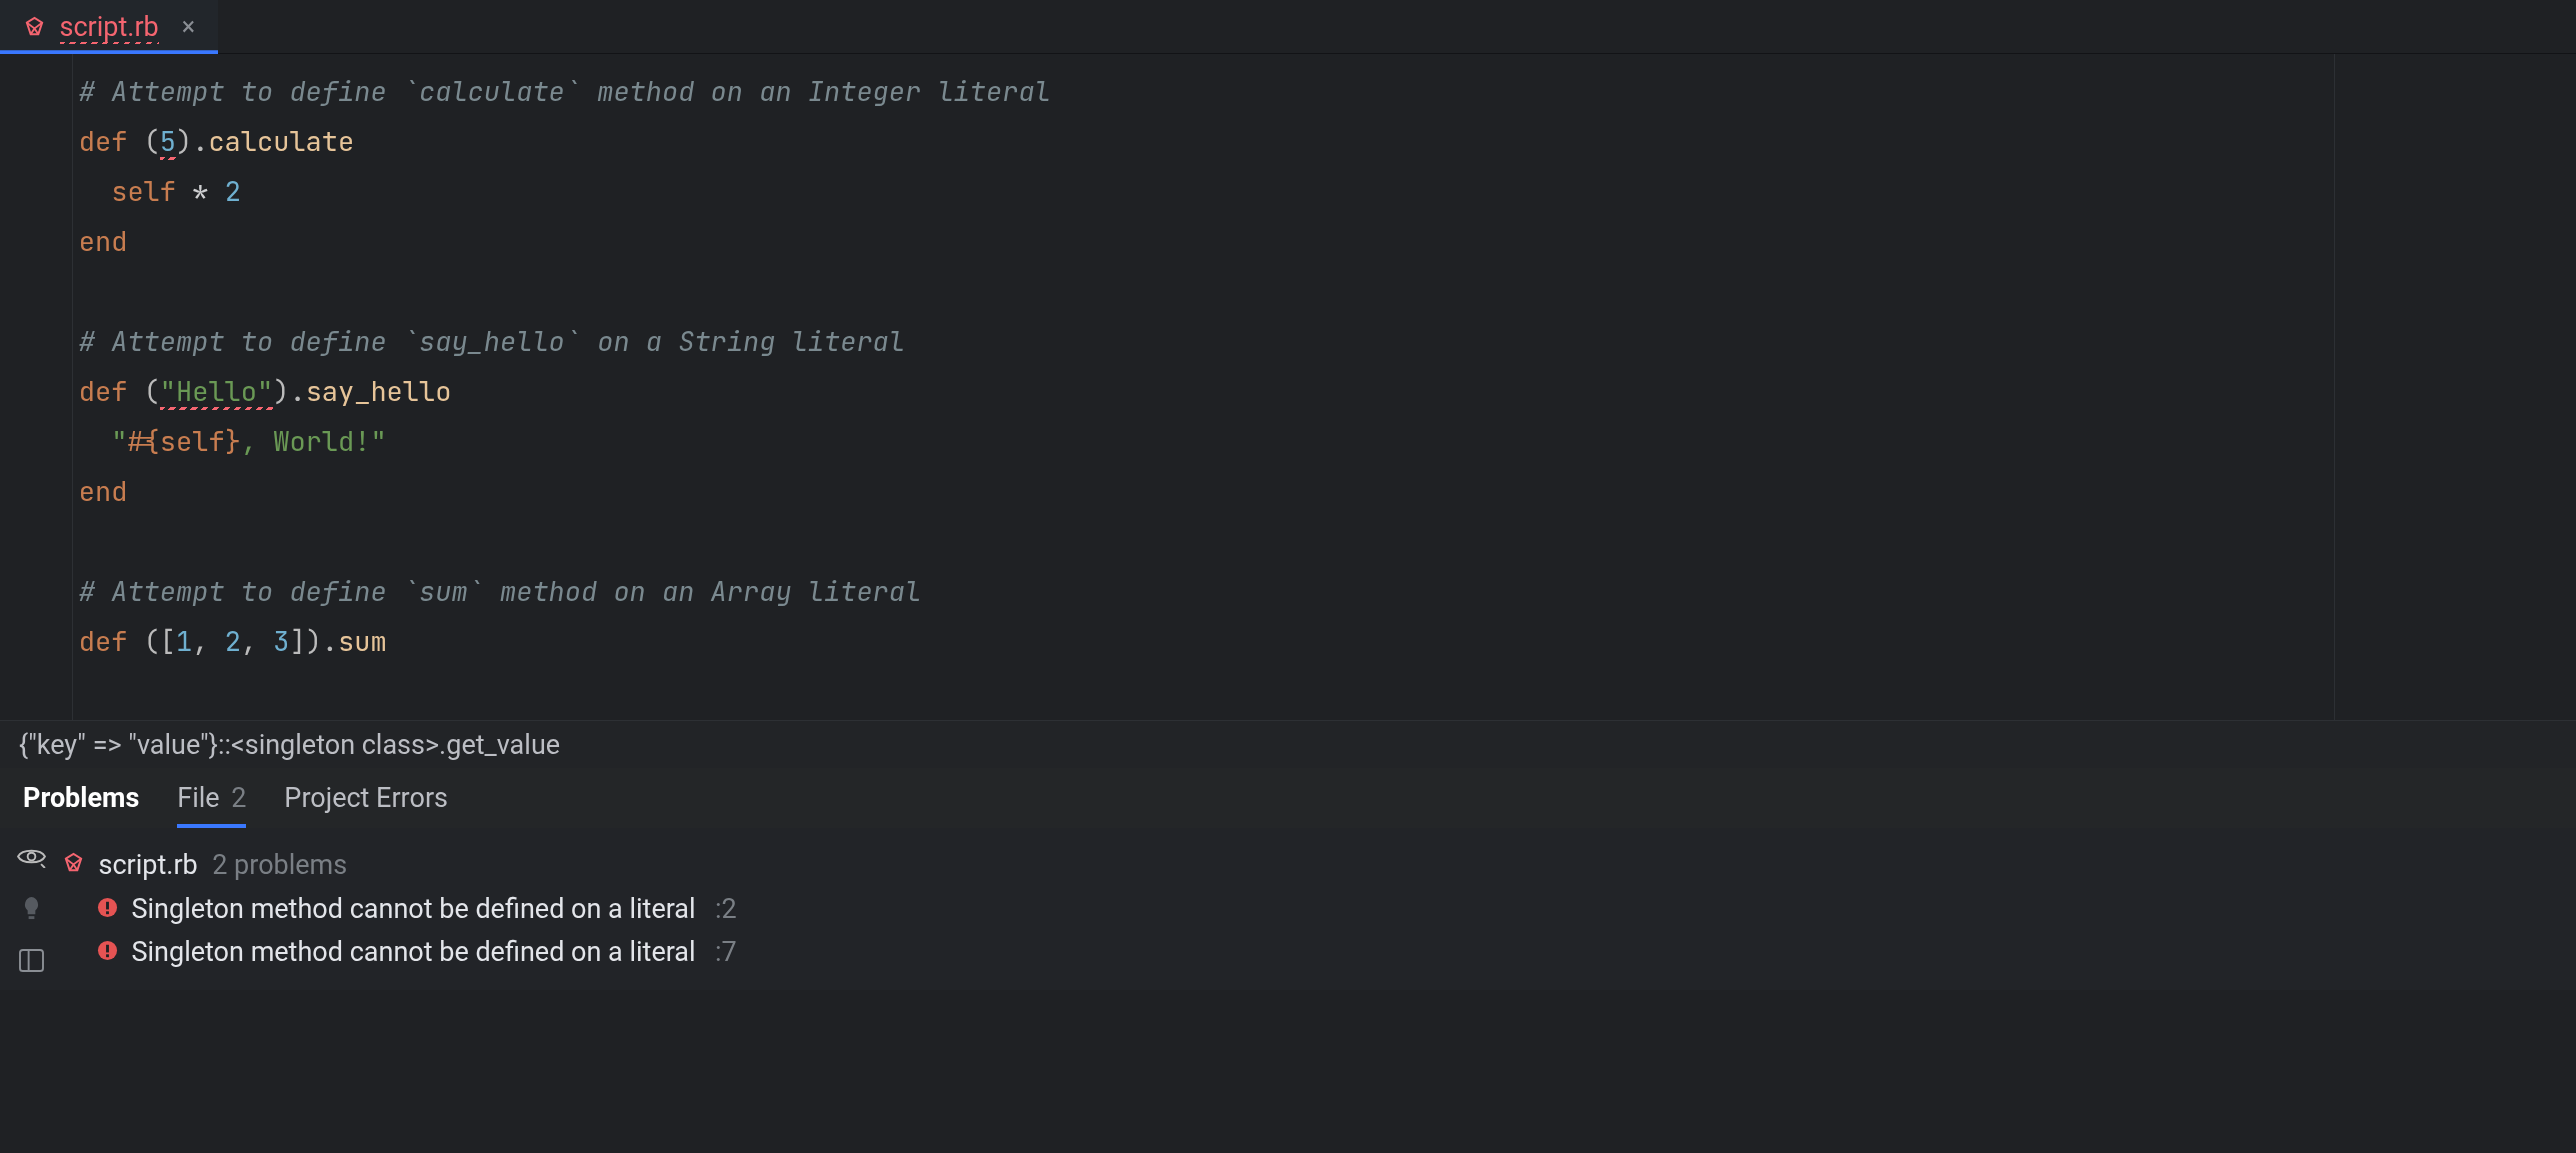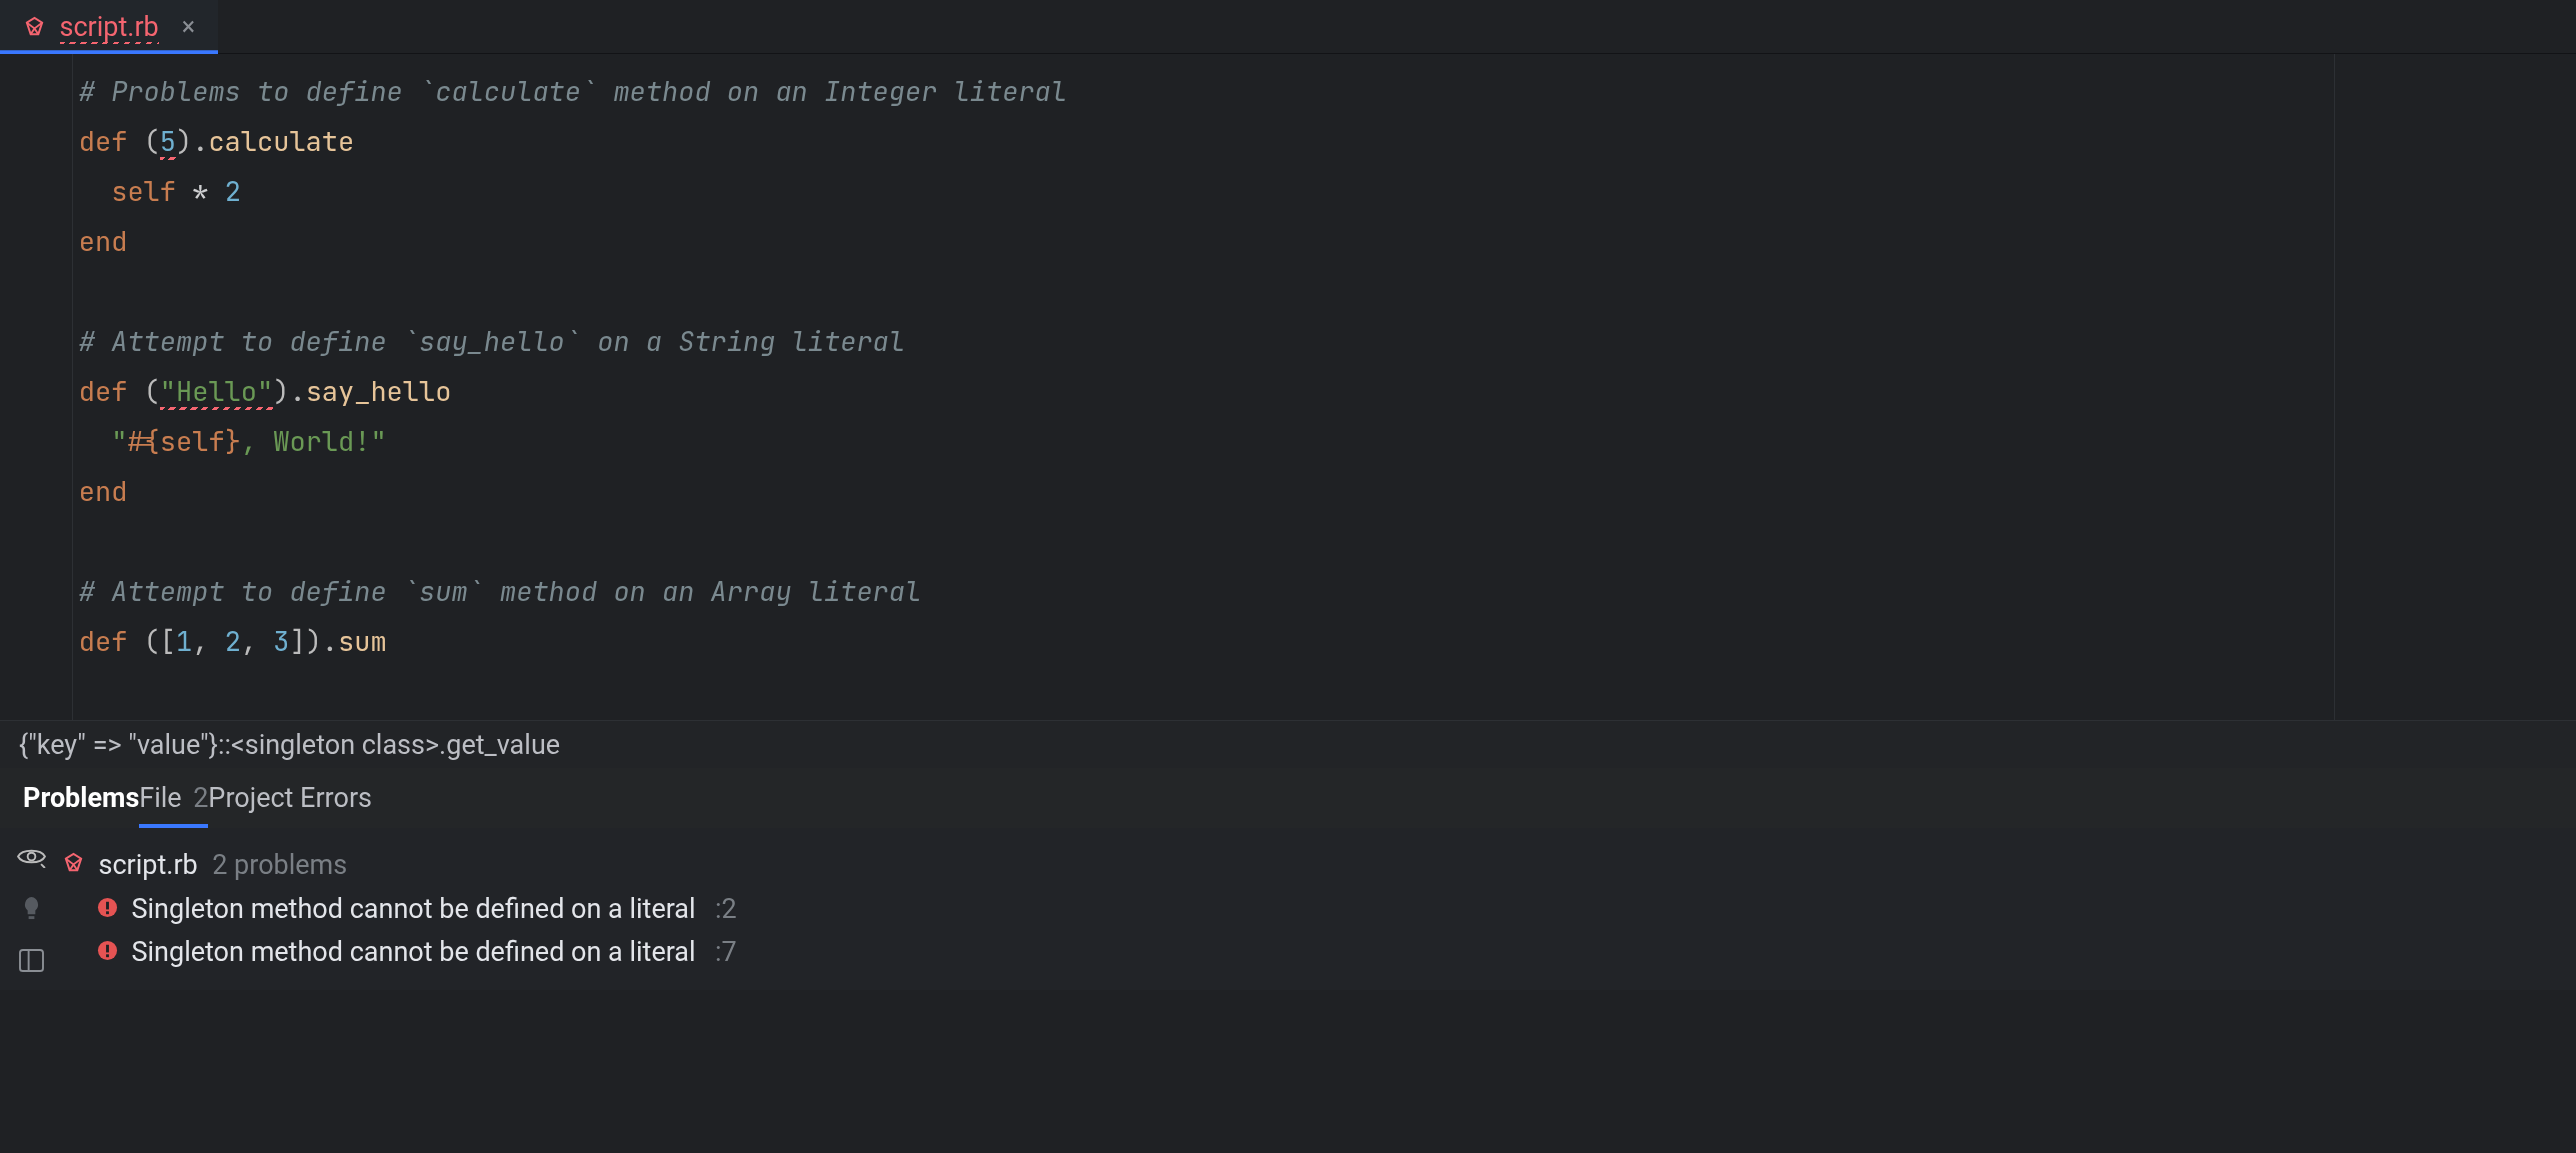--- a/index.html
+++ b/index.html
@@ -134,20 +134,21 @@
     background: #222427;
     border-top: 1px solid #2d3034;
   }
   .crumb .lt, .crumb .gt { color: var(--fg); }
 
   
   .panel-tabs {
     height: 60px;
     display: flex;
     align-items: center;
+    gap: 38px;
     padding: 0 23px;
     background: #242628;
     font-size: 27px;
   }
   .panel-tab-strong { font-weight: 700; color: #fff; }
   .panel-tab {
     color: var(--fg);
     display: flex;
     gap: 11.5px;
     align-items: center;
@@ -205,21 +206,21 @@
         <path d="M4 8 L12 14 L20 8 M8 20 L12 14 M16 20 L12 14" fill="none" stroke="#f56570" stroke-width="2"></path>
       </svg>
     </span>
     <span class="filename">script.rb</span>
     <span class="close-x">×</span>
   </div>
 </div>
 
 <div class="editor-wrap">
   <div class="gutter"></div>
-  <div class="code"><span class="c"># Problems to define `calculate` method on an Integer literal</span>
+  <div class="code"><span class="c"># Attempt to define `calculate` method on an Integer literal</span>
 <span class="kw">def</span><span class="p"> (</span><span class="n wavy">5</span><span class="p">).</span><span class="id">calculate</span>
 <span>  </span><span class="sl">self</span><span class="op"> * </span><span class="n">2</span>
 <span class="kw">end</span>
 
 <span class="c"># Attempt to define `say_hello` on a String literal</span>
 <span class="kw">def</span><span class="p"> (</span><span class="sg wavy">"Hello"</span><span class="p">).</span><span class="id">say_hello</span>
 <span>  </span><span class="sg">"</span><span class="kw">#{</span><span class="sl">self</span><span class="kw">}</span><span class="sg">, World!</span><span class="sg">"</span>
 <span class="kw">end</span>
 
 <span class="c"># Attempt to define `sum` method on an Array literal</span>

